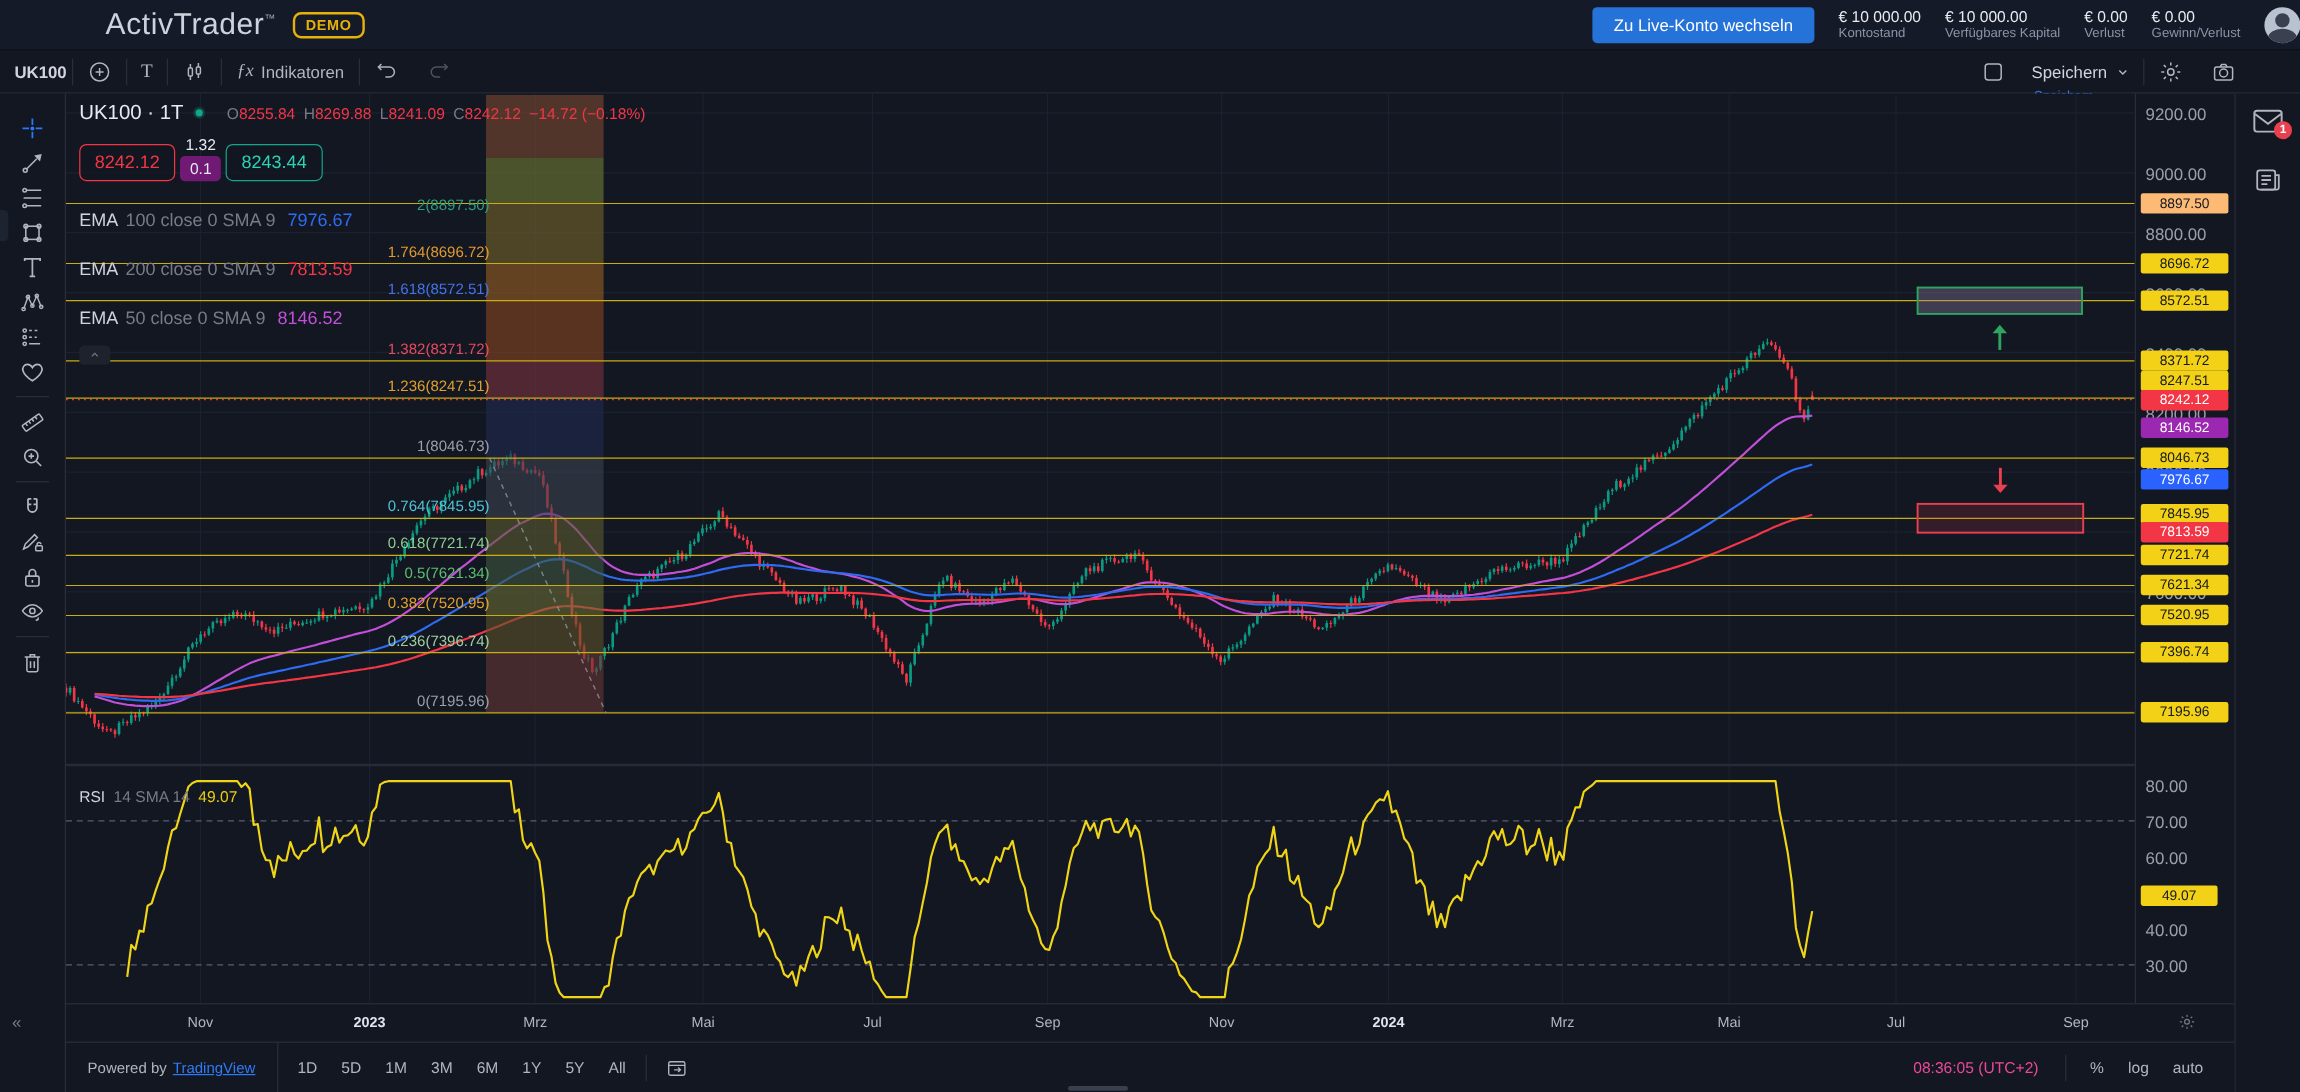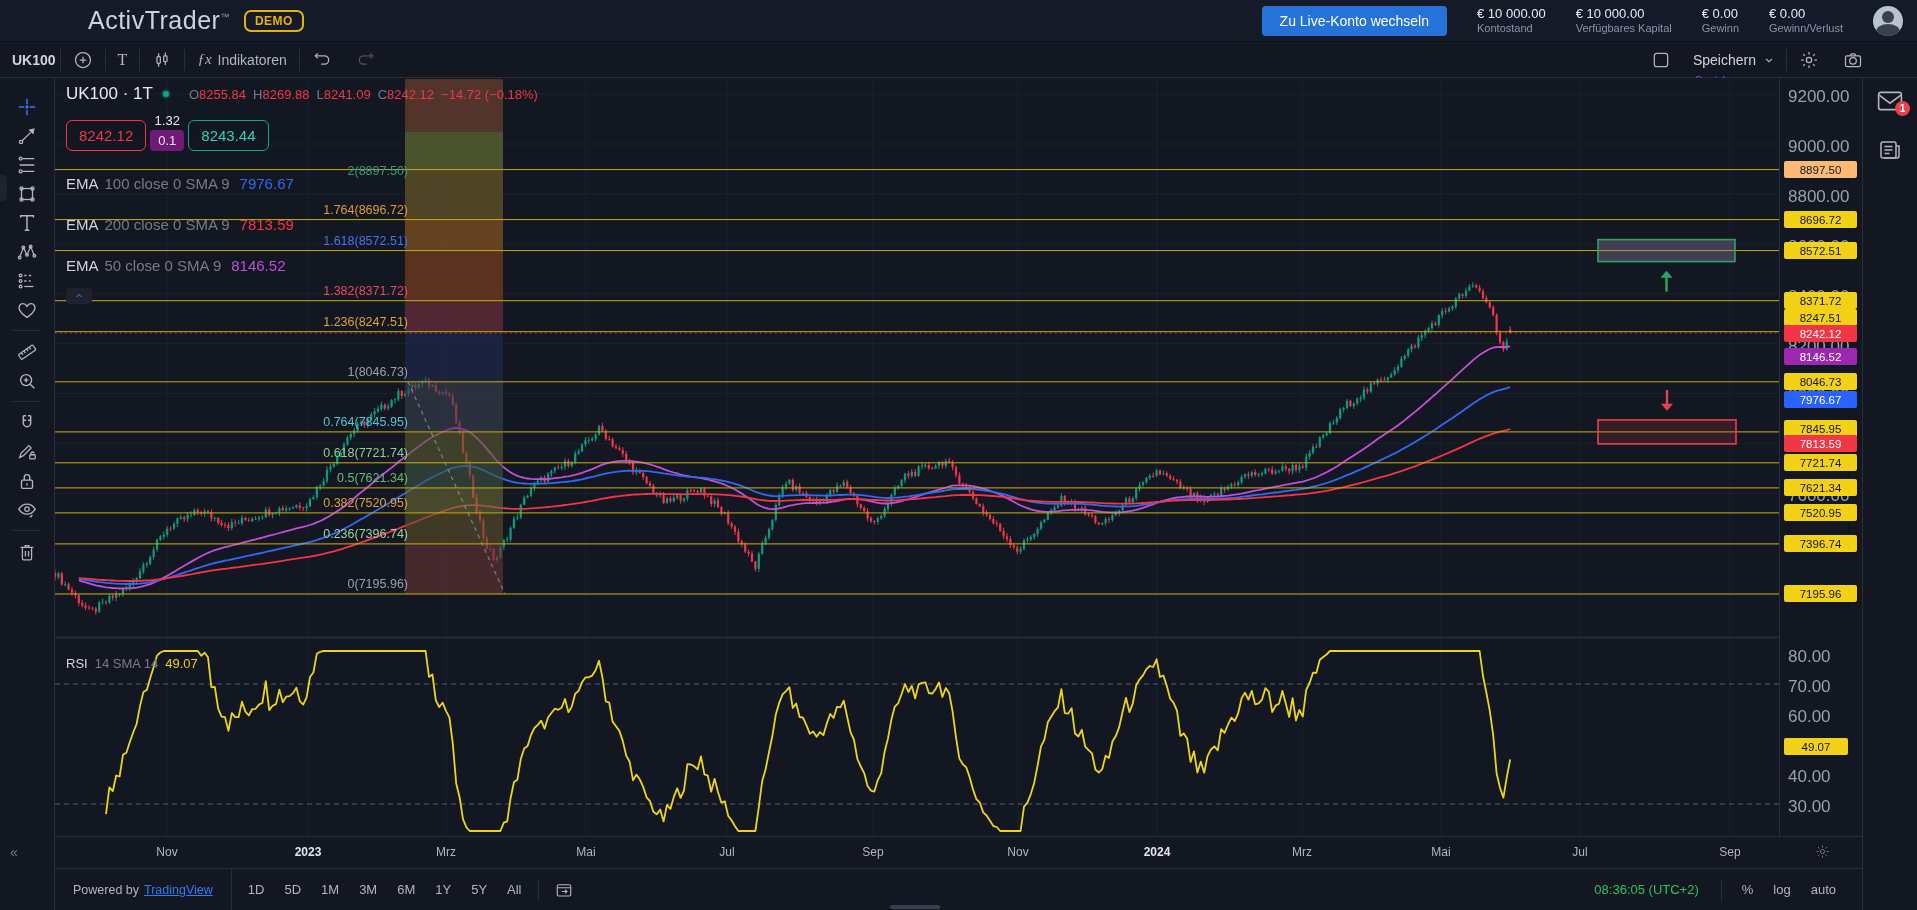--- a/index.html
+++ b/index.html
@@ -4,21 +4,21 @@
 <style>
   * { margin:0; padding:0; box-sizing:border-box; }
   html,body { width:1917px; height:910px; overflow:hidden; background:#131722;
               font-family:"Liberation Sans", sans-serif; color:#d1d4dc; }
   .topbar { position:absolute; left:0; top:0; width:1917px; height:42px; background:#151a28;
             display:flex; align-items:center; border-bottom:1px solid #0c0f17; }
   .logo { margin-left:88px; font-size:25px; font-weight:300; color:#cdd2dc; letter-spacing:.5px; }
   .logo sup { font-size:9px; color:#9aa1ae; }
   .demo-badge { margin-left:14px; border:2px solid #e7b10a; color:#e7b10a; font-size:12px; font-weight:700;
                 padding:2px 9px; border-radius:7px; letter-spacing:.5px; }
-  .top-right { margin-left:auto; display:flex; align-items:center; gap:30px; padding-right:14px; }
+  .top-right { margin-left:auto; display:flex; align-items:center; gap:20px; }
   .live-btn { background:#2573d9; color:#fff; font-size:14px; padding:7px 18px; border-radius:4px;
               border:none; cursor:pointer; }
   .stat { display:flex; flex-direction:column; line-height:1.25; }
   .stat .v { font-size:13px; color:#e8ebf1; }
   .stat .l { font-size:11px; color:#8b93a7; }
   .avatar { width:30px; height:30px; border-radius:50%; background:#b9c2d0; position:relative; overflow:hidden; }
   .avatar:before { content:""; position:absolute; left:9px; top:5px; width:12px; height:12px; border-radius:50%; background:#39404f; }
   .avatar:after  { content:""; position:absolute; left:3px; top:18px; width:24px; height:16px; border-radius:50%; background:#39404f; }
 
   .chart-toolbar { position:absolute; left:0; top:42px; width:1917px; height:36px; background:#131722;
@@ -39,21 +39,21 @@
 
   .right-sidebar { position:absolute; left:1862px; top:78px; width:55px; height:832px; background:#131722;
                    border-left:1px solid #2a2e39; display:flex; flex-direction:column; align-items:center; padding-top:12px; gap:26px;}
   .rs-icon { position:relative; cursor:pointer; }
   .rs-badge { position:absolute; right:-7px; bottom:-4px; background:#e8404f; color:#fff; font-size:10px; font-weight:700;
               width:15px; height:15px; border-radius:50%; display:flex; align-items:center; justify-content:center; }
 
   .chart-wrap { position:absolute; left:55px; top:78px; width:1807px; height:832px; }
   .chart-canvas { position:absolute; left:0; top:0; width:1724px; height:758px; }
   .price-axis { position:absolute; left:1724px; top:0; width:83px; height:758px; border-left:1px solid #2a2e39; }
-  .ax-tick { position:absolute; left:8px; font-size:17px; color:#9aa0aa;text-align:right; }
+  .ax-tick { position:absolute; left:8px; font-size:14px; color:#9aa0aa;text-align:right; }
   .ax-badge { position:absolute; left:4px; right:5px; height:17px; border-radius:2px; font-size:11.5px;
               display:flex; align-items:center; justify-content:center; }
   .time-axis { position:absolute; left:0; top:758px; width:1807px; height:32px; border-top:1px solid #2a2e39; }
   .t-label { position:absolute; top:8px; font-size:12px; color:#b2b5be; transform:translateX(-50%); }
   .t-label.bold { color:#e2e5ec; font-weight:700; }
   .axis-gear { position:absolute; right:32px; top:7px; color:#787b86; font-size:15px; cursor:pointer; }
 
   .fib-label { position:absolute; font-size:12.5px; transform:translateX(-100%); white-space:nowrap; }
 
   .legend { position:absolute; left:11px; top:6px; }
@@ -75,21 +75,21 @@
   .rsi-legend .n { color:#d1d4dc; } .rsi-legend .p { color:#787b86; } .rsi-legend .val { color:#e7cf16; }
 
   .bottom-toolbar { position:absolute; left:0; top:790px; width:1807px; height:42px; border-top:1px solid #2a2e39;
                     display:flex; align-items:center; font-size:13px; color:#b2b5be; background:#131722;}
   .powered { display:flex; align-items:center; gap:5px; padding:0 18px; height:100%; border-right:1px solid #2a2e39; font-size:12.5px;}
   .powered a { color:#2f7bf6; }
   .intervals { display:flex; align-items:center; gap:4px; margin-left:8px; }
   .int-btn { padding:4px 8px; border-radius:4px; cursor:pointer; }
   .bt-sep { width:1px; height:22px; background:#2a2e39; margin:0 8px; }
   .bt-right { margin-left:auto; display:flex; align-items:center; gap:4px; padding-right:18px; }
-  .clock { margin-right:10px; color:#22c55e; }
+  .clock { margin-right:10px; color:#ec4899; }
   .scale-btn { padding:4px 8px; border-radius:4px; cursor:pointer; }
   .collapse-left { position:absolute; left:10px; top:844px; color:#787b86; font-size:14px; cursor:pointer; }
   .pane-pill { position:absolute; left:890px; top:905px; width:50px; height:4px; background:#3a3f4e; border-radius:2px; }
 </style>
 </head>
 <body>
 
 <div class="topbar">
   <div class="logo"><span>ActivTrader</span><sup>™</sup></div>
   <div class="demo-badge">DEMO</div>
@@ -98,21 +98,21 @@
     <div class="stat">
       <span class="v">€ 10 000.00</span>
         <span class="l">Kontostand</span>
     </div>
     <div class="stat">
       <span class="v">€ 10 000.00</span>
         <span class="l">Verfügbares Kapital</span>
     </div>
     <div class="stat">
       <span class="v">€ 0.00</span>
-        <span class="l">Gewinn</span>
+        <span class="l">Verlust</span>
     </div>
     <div class="stat">
       <span class="v">€ 0.00</span>
         <span class="l">Gewinn/Verlust</span>
     </div>
     <div class="avatar"></div>
   </div>
 </div>
 
 <div class="chart-toolbar">

